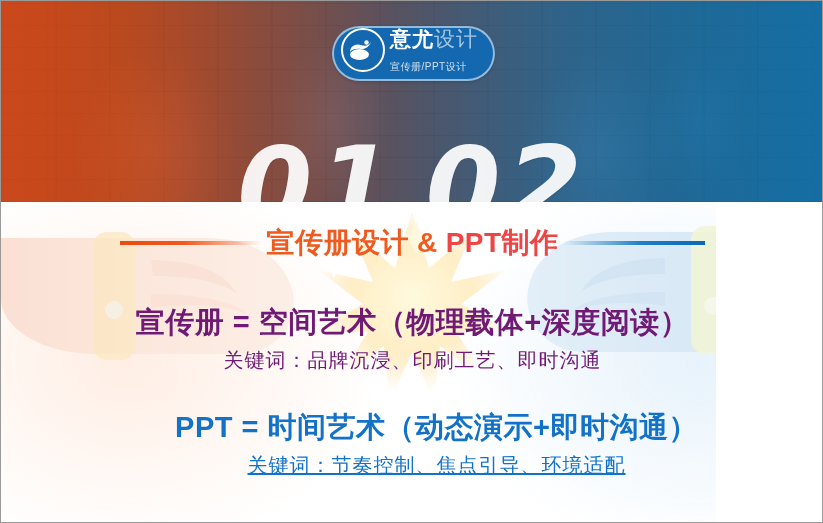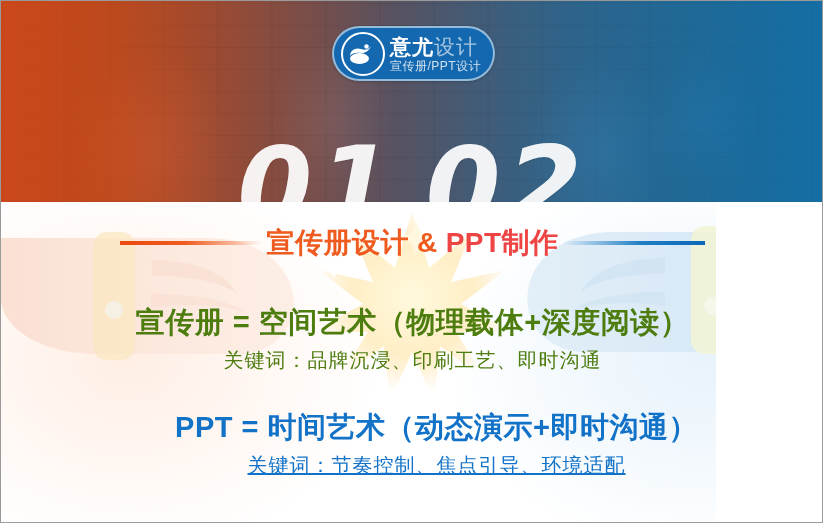--- a/index.html
+++ b/index.html
@@ -60,42 +60,42 @@
   }
   .bignums .gap{display:inline-block;width:26px;}
 
   
   .logo{
     position:absolute;left:331px;top:25px;
     width:163px;height:55px;
     background:#1468b0;
     border-radius:28px;
     border:2px solid rgba(255,255,255,.55);
-    display:flex;align-items:center;
+    display:flex;align-items:flex-start;
     box-sizing:border-box;
     box-shadow:0 1px 3px rgba(0,0,0,.18);
   }
   .logo-mark{
     width:40px;height:40px;margin-left:7px;
     border-radius:50%;
     border:2px solid #ffffff;
     position:relative;flex:0 0 auto;
   }
   .logo-mark svg{position:absolute;left:4px;top:4px;}
   .logo-txt{margin-left:5px;line-height:1;}
   .logo-main{
     font-size:21px;font-weight:700;color:#ffffff;letter-spacing:1px;
     white-space:nowrap;
   }
   .logo-main .soft{
     font-weight:400;color:rgba(255,255,255,.62);
   }
   .logo-sub{
-    margin-top:3px;
-    font-size:12px;color:rgba(255,255,255,.80);letter-spacing:.5px;
+    margin-top:13px;
+    font-size:10px;color:rgba(255,255,255,.80);letter-spacing:.5px;
     white-space:nowrap;
   }
 
   
   .body{
     position:absolute;left:0;top:201px;width:715px;height:320px;
     background:#ffffff;overflow:hidden;
   }
   
   .illus{position:absolute;left:0;top:0;width:823px;height:320px;opacity:.42;}
@@ -115,21 +115,21 @@
   .t-bl{color:#ef4444;}
 
   .line-main{
     position:absolute;left:0;width:823px;text-align:center;
     font-size:29px;font-weight:700;letter-spacing:.5px;white-space:nowrap;
   }
   .line-key{
     position:absolute;left:0;width:823px;text-align:center;
     font-size:20px;font-weight:400;letter-spacing:1px;white-space:nowrap;
   }
-  .or{color:#4d7c0f;}
+  .or{color:#701a75;}
   .bl{color:#1272c8;margin-left:24px;}
 
   #l1{top:101px;}
   #k1{top:145px;}
   #l2{top:206px;}
   #k2{top:250px;text-decoration:underline;}
 </style>
 </head>
 <body>
 

